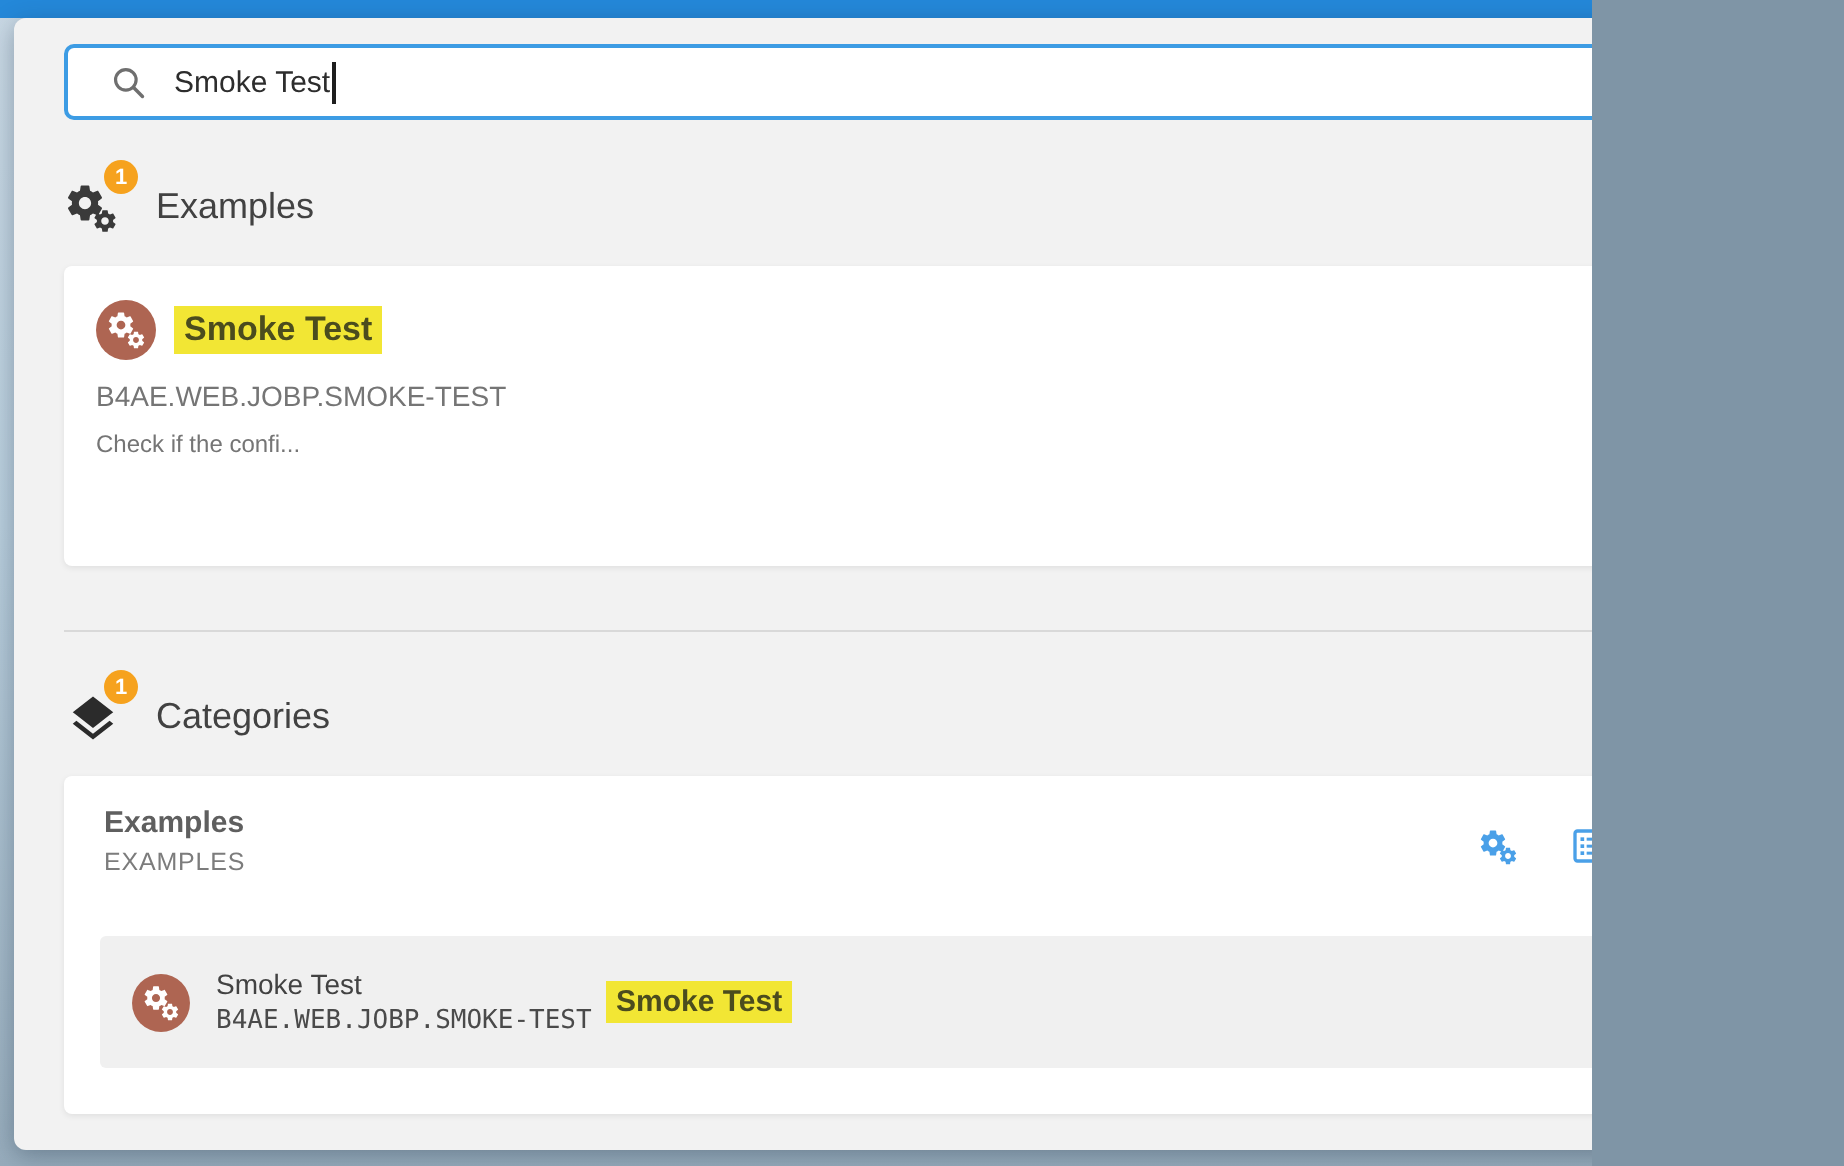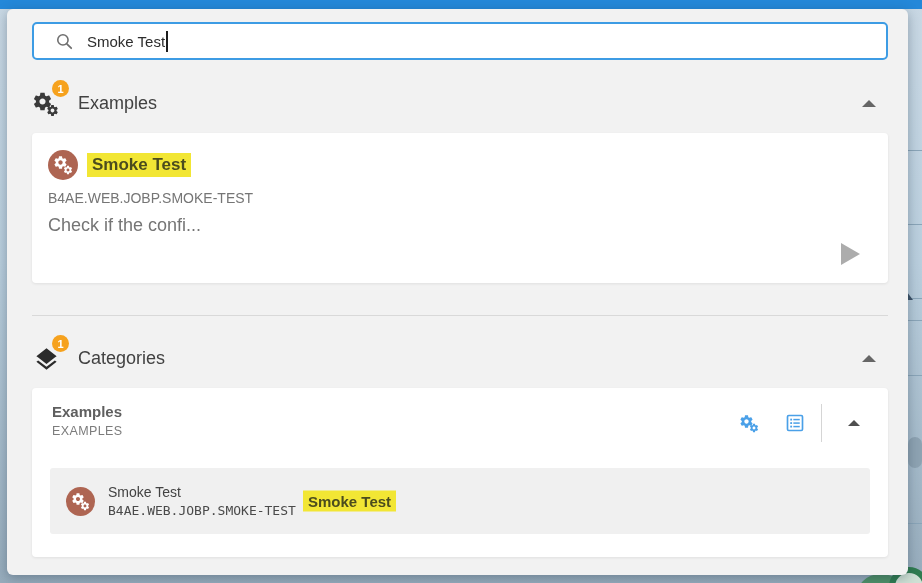--- a/index.html
+++ b/index.html
@@ -1,17 +1,17 @@
 <!DOCTYPE html>
 <html><head>
 <meta charset="utf-8">
 <style>
   html,body{margin:0;padding:0;background:#7f95a6;font-family:"Liberation Sans",sans-serif;}
-  .stage{position:relative;width:922px;height:583px;overflow:hidden;
-         background:linear-gradient(180deg,#c9d8e4 0%,#b9cedd 45%,#97acbc 100%);}
+  .stage{position:relative;width:752px;height:583px;overflow:hidden;
+         background:linear-gradient(180deg,#c9d8e4 0%,#b9cedd 45%,#97acbc 100%);padding-left:44px;}
   .topbar{position:absolute;left:0;top:0;width:922px;height:9px;background:#2488d9;}
   .bg-line{position:absolute;left:908px;width:14px;height:1px;background:#8aa5b8;}
   .bg-thumb{position:absolute;left:908px;top:437px;width:14px;height:31px;background:#8ea3b2;border-radius:7px;}
   .bg-tri{position:absolute;left:901px;top:292px;width:0;height:0;
           border-left:6px solid transparent;border-right:6px solid transparent;border-bottom:8px solid #3c5166;}
   .green-dome{position:absolute;left:856px;top:574px;width:50px;height:24px;background:#4f9168;border-radius:25px 25px 0 0;}
   .green-ring{position:absolute;left:889px;top:567px;width:40px;height:40px;border-radius:50%;
               border:6px solid #2f7c50;background:#cfe0d4;box-sizing:border-box;}
 
   .modal{position:absolute;left:7px;top:9px;width:901px;height:566px;background:#f2f2f2;
@@ -41,21 +41,21 @@
 
   
   .card{position:absolute;left:25px;background:#fff;border-radius:4px;box-shadow:0 1px 3px rgba(0,0,0,.08);
         box-sizing:border-box;}
   .service-card{top:124px;width:856px;height:150px;padding:17px 16px;cursor:pointer;}
   .sc-row{display:flex;align-items:center;}
   .circle-icon{position:relative;width:30px;height:30px;border-radius:50%;background:#ae6552;flex:none;}
   .hl{font-weight:bold;color:#4b4c1e;background:#f2e634;padding:2px 5px;}
   .sc-title{margin-left:9px;font-size:17px;}
   .sc-path{margin-top:10px;font-size:14px;color:#757575;}
-  .sc-desc{margin-top:9px;font-size:18px;color:#757575;}
+  .sc-desc{margin-top:9px;font-size:12px;color:#757575;}
   .play-btn{position:absolute;right:28px;bottom:18px;width:0;height:0;cursor:pointer;
             border-top:11px solid transparent;border-bottom:11px solid transparent;border-left:19px solid #acacac;}
 
   .divider{position:absolute;left:25px;top:306px;width:856px;height:1px;background:#d9d9d9;}
 
   
   .category-card{top:379px;width:856px;height:169px;padding:15px 20px;}
   .cc-header{display:flex;align-items:flex-start;}
   .cc-title{font-size:15px;font-weight:bold;color:#5f5f5f;}
   .cc-sub{margin-top:4px;font-size:12.5px;color:#7c7c7c;letter-spacing:.4px;}

